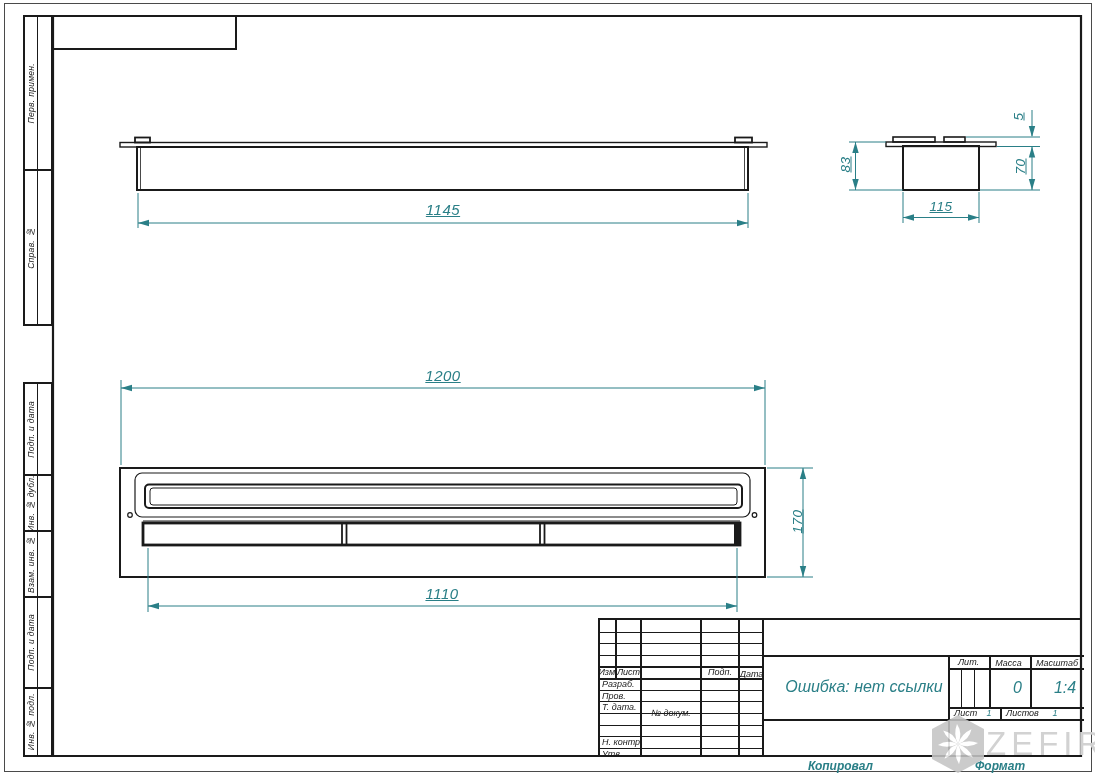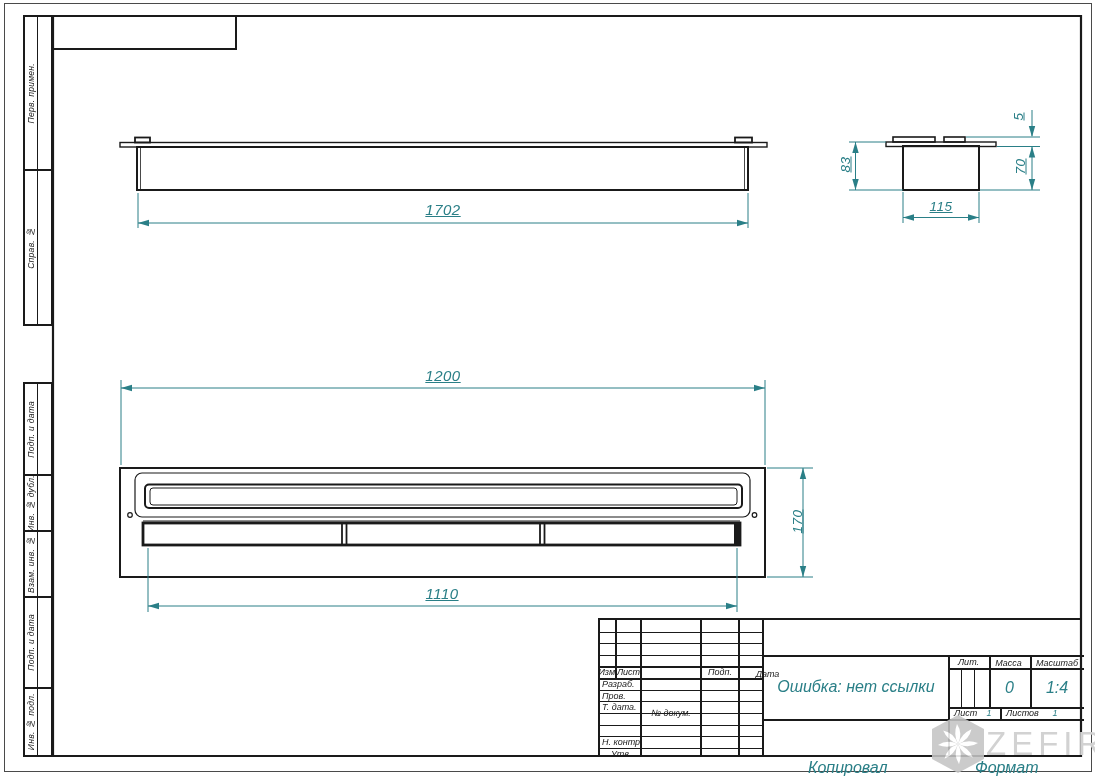--- a/index.html
+++ b/index.html
@@ -21,22 +21,22 @@
   .dim.small{font-size:13.5px;}
   .dim.rot{transform:rotate(-90deg);transform-origin:center center;}
   
   .tb{position:absolute;left:598px;top:618px;width:484px;height:139px;box-sizing:border-box;
     border:2px solid #1a1a1a;}
   .tb .hl,.tb .vl{position:absolute;background:#1a1a1a;}
   .tb .cell{position:absolute;color:#1a1a1a;font-style:italic;font-size:9px;display:flex;
     align-items:center;justify-content:center;white-space:nowrap;}
   .tb .cell.left{justify-content:flex-start;padding-left:2px;}
   .tb .teal{color:#2a7f87;}
-  .tb .big{font-size:16px;}
-  .footer-text{position:absolute;color:#2a7f87;font-style:italic;font-size:16px;white-space:nowrap;}
+  .tb .big{font-size:16px;padding-left:8px;}
+  .footer-text{position:absolute;color:#2a7f87;font-style:italic;font-size:12px;white-space:nowrap;font-weight:bold;}
   
   .wm-text{position:absolute;left:986px;top:725px;font-size:33px;letter-spacing:5px;
     color:#d2d2d2;font-style:normal;z-index:6;}
   .wm-hex{position:absolute;left:929px;top:714px;z-index:6;opacity:0.88;}
 </style>
 </head>
 <body>
 
 <div class="page">
   <div class="paper-edge"></div>
@@ -130,21 +130,21 @@
     </g>
     <g stroke="#2a7f87" fill="#2a7f87">
       <line x1="767" y1="468" x2="813" y2="468" stroke-width="1"></line>
       <line x1="767" y1="577" x2="813" y2="577" stroke-width="1"></line>
       <line x1="803" y1="468" x2="803" y2="577" stroke-width="1"></line>
       <polygon points="803,468 799.8,479 806.2,479" stroke="none"></polygon>
       <polygon points="803,577 799.8,566 806.2,566" stroke="none"></polygon>
     </g>
   </svg>
 
-  <div class="dim" style="left:408px;top:201px;width:70px;">1702</div>
+  <div class="dim" style="left:408px;top:201px;width:70px;">1145</div>
   <div class="dim" style="left:408px;top:367px;width:70px;font-style:italic;">1200</div>
   <div class="dim" style="left:407px;top:585px;width:70px;">1110</div>
   <div class="dim small" style="left:916px;top:199px;width:50px;">115</div>
   <div class="dim small rot" style="left:777px;top:514px;width:40px;">170</div>
   <div class="dim small rot" style="left:825px;top:157px;width:40px;">83</div>
   <div class="dim small rot" style="left:1000px;top:159px;width:40px;">70</div>
   <div class="dim small rot" style="left:998px;top:109px;width:40px;">5</div>
 
   <div class="topbox"></div>
 
@@ -219,27 +219,27 @@
     <div class="vl" style="left:361px;top:48px;height:39px;width:1px;"></div>
     <div class="vl" style="left:374px;top:48px;height:39px;width:1px;"></div>
     <div class="hl" style="left:348px;width:136px;top:87px;height:1.5px;"></div>
     <div class="hl" style="left:162px;width:322px;top:99px;height:2px;"></div>
     <div class="vl" style="left:400px;top:87px;height:12px;width:1.5px;"></div>
 
     <div class="cell" style="left:0;top:46px;width:16px;height:12px;">Изм.</div>
     <div class="cell" style="left:16px;top:46px;width:25px;height:12px;">Лист</div>
     <div class="cell" style="left:41px;top:46px;width:60px;height:12px;margin-top:41px;">№ докум.</div>
     <div class="cell" style="left:101px;top:46px;width:38px;height:12px;">Подп.</div>
-    <div class="cell" style="left:139px;top:46px;width:25px;height:16px;padding-left:16px;">Дата</div>
+    <div class="cell" style="left:139px;top:46px;width:25px;height:16px;">Дата</div>
 
     <div class="cell left" style="left:0;top:58px;width:40px;height:12px;">Разраб.</div>
     <div class="cell left" style="left:0;top:70px;width:40px;height:11px;">Пров.</div>
     <div class="cell left" style="left:0;top:81px;width:40px;height:12px;">Т. дата.</div>
     <div class="cell left" style="left:0;top:116px;width:40px;height:12px;">Н. контр.</div>
-    <div class="cell left" style="left:9px;top:128px;width:40px;height:11px;">Утв.</div>
+    <div class="cell left" style="left:0;top:128px;width:40px;height:11px;">Утв.</div>
 
     <div class="cell teal big" style="left:164px;top:35px;width:184px;height:64px;">Ошибка: нет ссылки</div>
 
     <div class="cell" style="left:348px;top:35px;width:41px;height:13px;">Лит.</div>
     <div class="cell" style="left:388px;top:35px;width:41px;height:15px;">Масса</div>
     <div class="cell" style="left:430px;top:35px;width:54px;height:16px;">Масштаб</div>
     <div class="cell teal big" style="left:389px;top:48px;width:41px;height:39px;">0</div>
     <div class="cell teal big" style="left:430px;top:48px;width:54px;height:39px;">1:4</div>
 
     <div class="cell left" style="left:352px;top:87px;width:28px;height:12px;">Лист</div>

